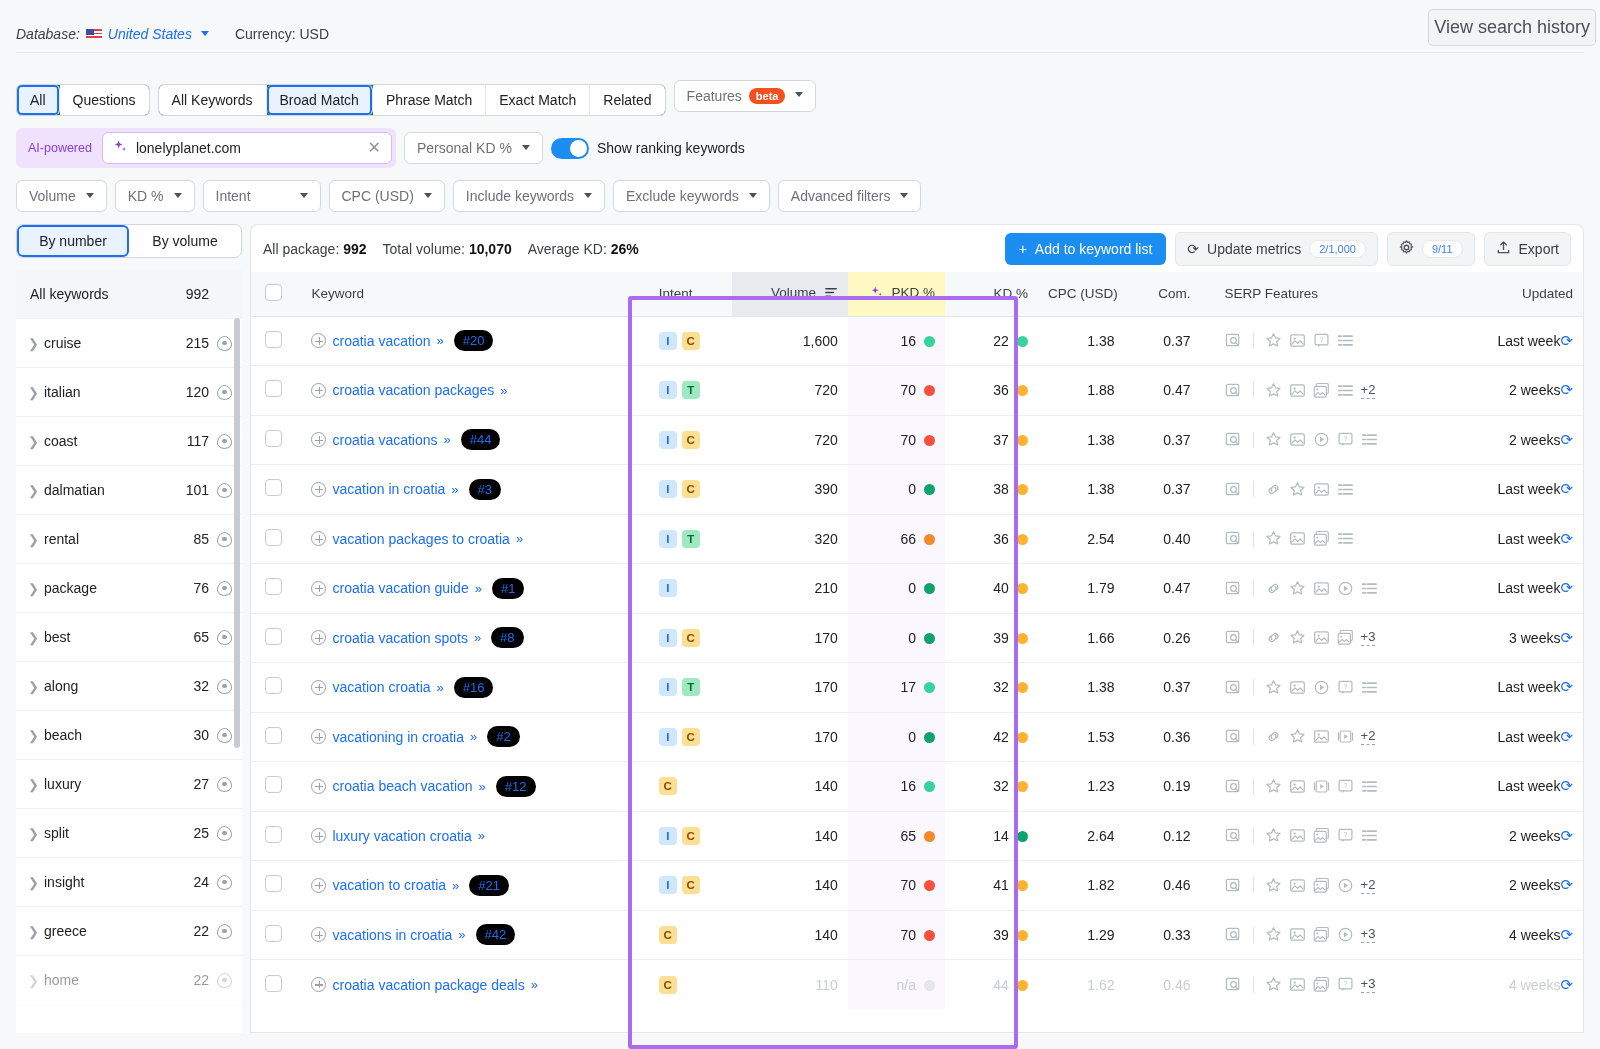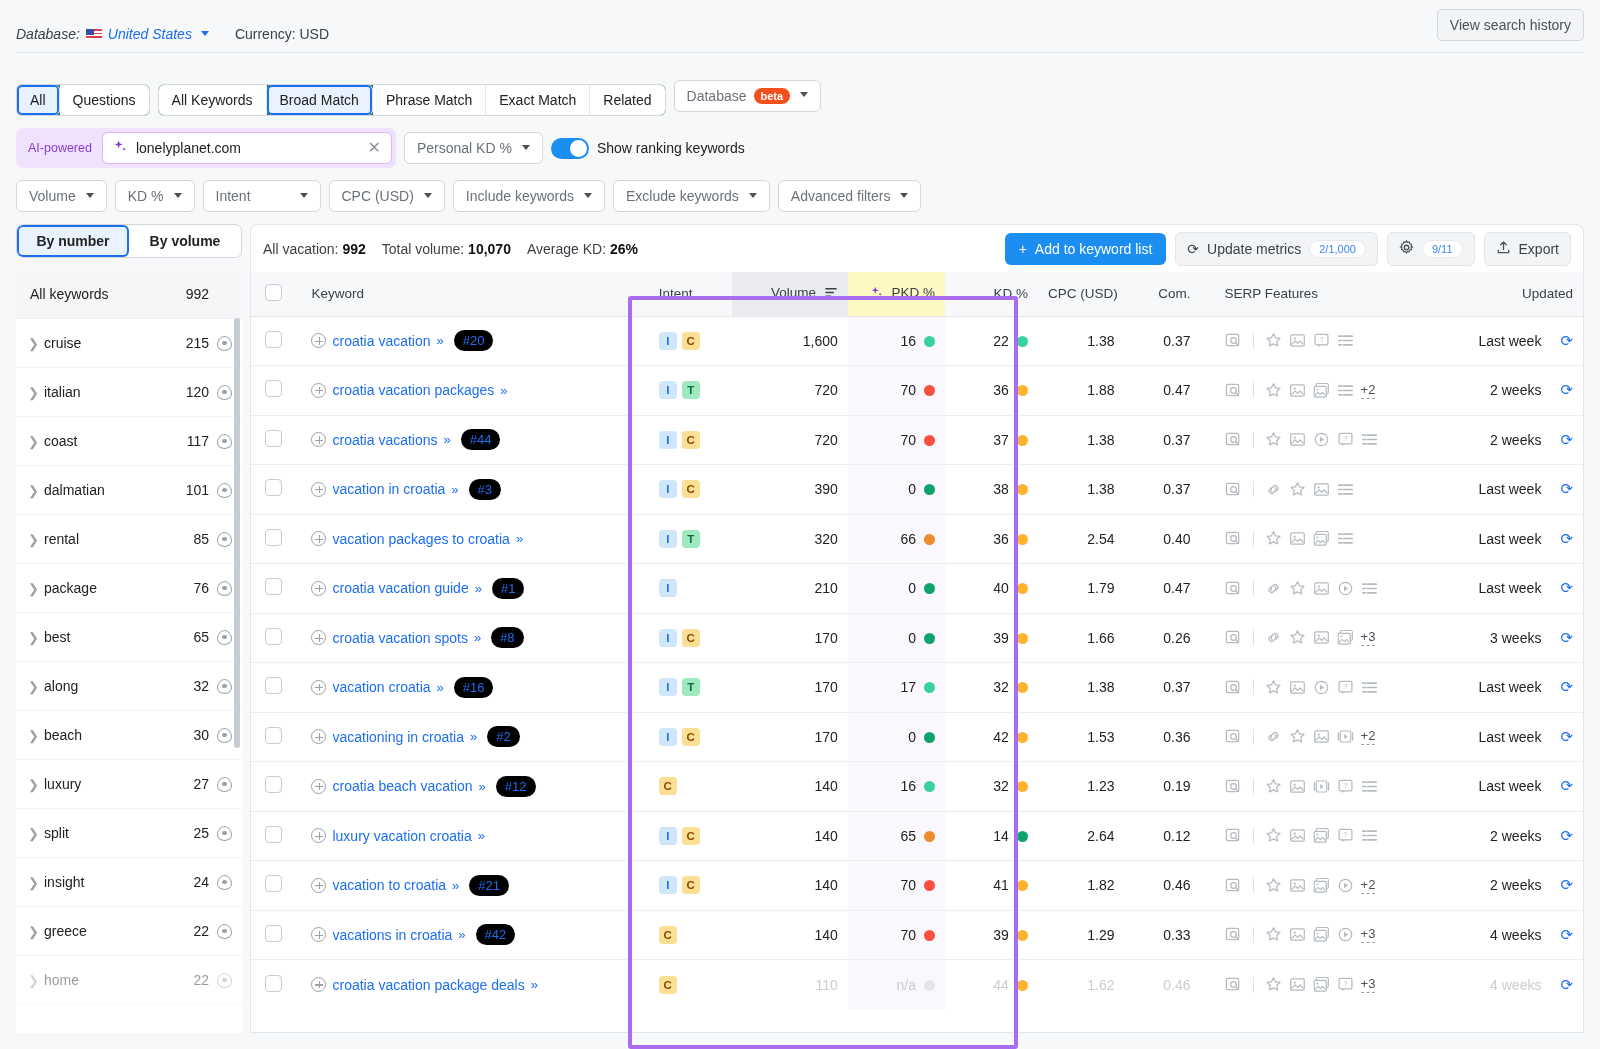--- a/index.html
+++ b/index.html
@@ -23,23 +23,23 @@
   .flag {
     width:16px; height:11px; display:inline-block; position:relative;
     background:linear-gradient(#d8404a 0 18%, #fff 18% 32%, #d8404a 32% 50%, #fff 50% 64%, #d8404a 64% 82%, #fff 82% 100%);
     border:0; vertical-align:middle; border-radius:1px;
   }
   .flag::after{content:"";position:absolute;left:0;top:0;width:8px;height:6px;background:#3b4d9e;}
   .link-blue { color:#1c6ef2; cursor:pointer; }
   .caret { display:inline-block; width:0;height:0;border-left:4px solid transparent;border-right:4px solid transparent;border-top:5px solid #1c6ef2; margin-left:3px; position:relative; top:-1px;}
   .caret-grey { border-top-color:#4b5158; }
   .view-history {
-    position:absolute; right:16px; top:9px;
+    position:absolute; right:4px; top:9px;
     border:1px solid #d4d8dc; background:#f3f4f6; color:#4b5158;
-    border-radius:5px; padding:7px 12px; font-size:14px; cursor:pointer;
+    border-radius:5px; padding:7px 5px; font-size:18px; cursor:pointer;
   }
   .hdr-sep { height:1px; background:#e3e6e9; margin-top:10px; }
 
   
   .filters { padding:12px 16px 0 16px; }
   .frow { display:flex; align-items:center; gap:8px; margin-bottom:12px; }
   .pillgroup { display:flex; border:1px solid #d4d8dc; border-radius:6px; overflow:hidden; background:#15803d;margin-top:9px; }
   .pillgroup .pill { padding:7px 13px; font-size:14px; color:#222; cursor:pointer; background:#fff; border:0; border-right:1px solid #e6e9ec; }
   .pillgroup .pill:last-child { border-right:0; }
   .pill.active { background:#e8f3ff; box-shadow: inset 0 0 0 2px #1c6ef2; border-radius:5px; }
@@ -60,21 +60,21 @@
   .xclose { color:#8d949b; font-size:16px; cursor:pointer; line-height:1; }
   .toggle { width:38px; height:21px; border-radius:11px; background:#1c8ef2; position:relative; cursor:pointer; }
   .toggle::after { content:""; position:absolute; right:2px; top:2px; width:17px;height:17px;border-radius:50%;background:#fff; }
   .toggle-label { font-size:14px; color:#222; }
 
   
   .body { display:flex; padding:0 16px; gap:8px; height:calc(1049px - 240px); }
 
   
   .sidebar { width:226px; flex:0 0 226px; display:flex; flex-direction:column; }
-  .seg { display:flex; border:1px solid #d4d8dc; border-radius:7px; background:#fff; overflow:hidden; height:34px;font-weight:bold; }
+  .seg { display:flex; border:1px solid #d4d8dc; border-radius:7px; background:#fff; overflow:hidden; height:34px; }
   .seg div { flex:1; display:flex;align-items:center;justify-content:center; font-size:14px; cursor:pointer; color:#222; }
   .seg div.on { background:#e8f3ff; box-shadow: inset 0 0 0 2px #1c6ef2; border-radius:6px; }
   .sb-list { margin-top:12px; background:#fff; border:1px solid #e3e6e9; border-top:0; border-bottom:0; border-left:0; border-right:0; flex:1; position:relative; overflow:hidden; }
   .sb-row { display:flex; align-items:center; height:49px; padding:0 10px 0 12px; font-size:14px; color:#222; cursor:pointer; border-bottom:1px solid #f0f2f4;}
   .sb-row.all { background:#f4f6f8; }
   .sb-chev { width:16px; color:#9aa1a9; font-size:13px; }
   .sb-name { flex:1; }
   .sb-num { color:#222; margin-right:8px; }
   .eye { width:15px;height:15px; border:1.6px solid #9aa1a9; border-radius:50% 50% 50% 50%/ 60% 60% 40% 40%; position:relative; display:inline-block; }
   .eye::after{content:"";position:absolute;left:4.2px;top:4px;width:4.5px;height:4.5px;border-radius:50%;background:#9aa1a9;}
@@ -122,21 +122,21 @@
   .d-dgreen { background:#0fa36b; }
   .d-orange { background:#f08a2a; }
   .d-red { background:#f94f3e; }
   .d-yellow { background:#ffb22e; }
   .d-grey { background:#e4e6e9; }
   .serpcell { display:flex; align-items:center; gap:7px; }
   .sdiv { width:1px; height:16px; background:#dfe2e6; margin:0 4px; }
   .sicon { width:17px;height:17px; color:#b4bac1; display:inline-block;}
   .sicon svg { display:block; }
   .plusn { font-size:13px; color:#4b5158; border-bottom:1px dashed #9aa1a9; padding-bottom:1px; cursor:pointer;}
-  .updcell { display:flex; align-items:center; justify-content:flex-end; gap:19px; }
+  .updcell { display:flex; align-items:center; justify-content:flex-end; gap:0; }
   .refresh { color:#1c6ef2; font-size:15px; }
 
   
   .hl {
     position:absolute; pointer-events:none;
     border:4px solid #a96bf0; border-radius:3px;
     left:628px; top:296px; width:390px; height:753px;
     z-index:50;
   }
 </style>
@@ -164,21 +164,21 @@
       <div class="pill">Questions</div>
     </div>
     <div class="pillgroup">
       <div class="pill">All Keywords</div>
       <div class="pill active">Broad Match</div>
       <div class="pill">Phrase Match</div>
       <div class="pill">Exact Match</div>
       <div class="pill">Related</div>
     </div>
     <div class="btn-outline">
-      <span>Database</span>
+      <span>Features</span>
       <span class="beta">beta</span>
       <span class="caret caret-grey"></span>
     </div>
   </div>
 
   <div class="frow">
     <div class="ai-wrap">
       <span class="ai-label">AI-powered</span>
       <div class="ai-input">
         <span>
@@ -330,21 +330,21 @@
             <span class="eye"></span>
           </div>
         </div>
       <div class="sb-scroll"></div>
     </div>
   </div>
 
   <div class="main">
     <div class="toolbar">
       <div class="tb-stats">
-        <span class="grp"><span>All vacation:</span> <b>992</b></span><span class="grp"><span>Total volume:</span> <b>10,070</b></span><span class="grp"><span>Average KD:</span> <b>26%</b></span>
+        <span class="grp"><span>All package:</span> <b>992</b></span><span class="grp"><span>Total volume:</span> <b>10,070</b></span><span class="grp"><span>Average KD:</span> <b>26%</b></span>
       </div>
       <div class="tb-right">
         <button class="btn-blue">
           <span>+</span>
           <span>Add to keyword list</span>
         </button>
         <div class="btn-grey">
           <span>⟳</span>
           <span>Update metrics</span>
           <span class="chip">2/1,000</span>

